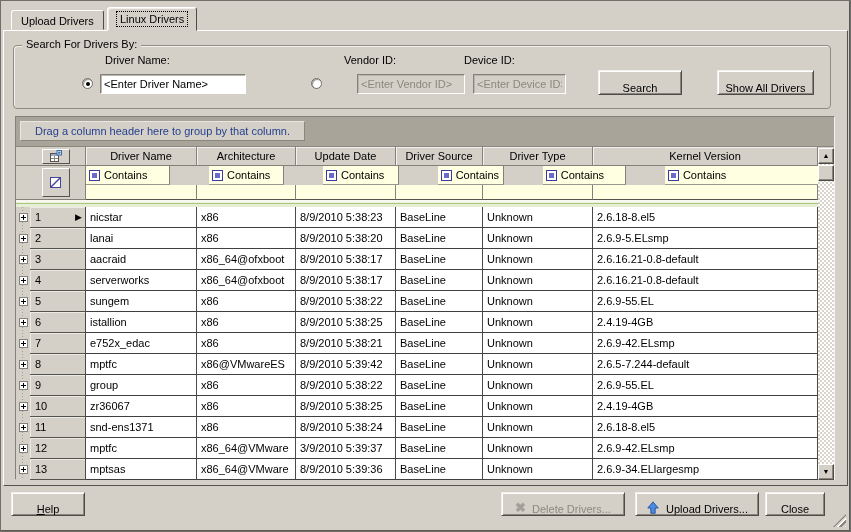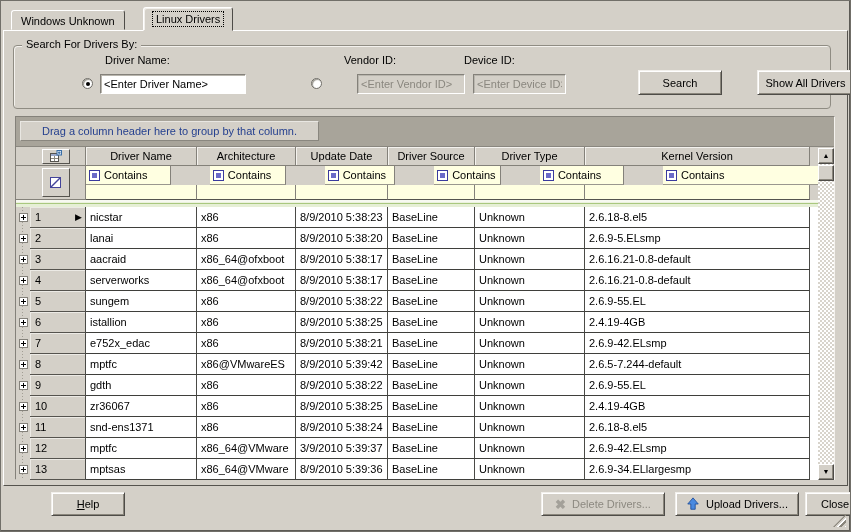--- a/index.html
+++ b/index.html
@@ -9,21 +9,21 @@
     font-family:"Liberation Sans", sans-serif; font-size:11px; color:#000;
     border:1px solid #716f69; box-shadow: inset -1px -1px 0 #5c5a55; overflow:hidden;
   }
   
   .tab {
     position:absolute; background:#d4d0c8; padding:0 9px;
     border:1px solid; border-color:#fff #4e4c48 transparent #fff;
     border-radius:3px 3px 0 0; line-height:20px; white-space:nowrap; cursor:default;
   }
   .tab-inactive { top:9px; left:10px; height:20px; z-index:1; }
-  .tab-active   { top:6px; left:106px; height:24px; line-height:22px; z-index:3; box-shadow: inset 1px 1px 0 #f2f0ec; margin-left: 36px; }
+  .tab-active   { top:6px; left:106px; height:24px; line-height:22px; z-index:3; box-shadow: inset 1px 1px 0 #f2f0ec; }
   .tab-active .focusbox { outline:1px dotted #000; padding:1px 3px; }
   .tabpage {
     position:absolute; left:2px; top:29px; width:845px; height:456px;
     border:1px solid; border-color:#fff #55534e #55534e #fff; z-index:2;
   }
   
   .groupbox {
     position:absolute; left:12px; top:44px; width:818px; height:64px; z-index:4;
     border:1px solid #8f8c83; border-radius:4px; box-shadow:1px 1px 0 #f4f2ee inset;
   }
@@ -42,52 +42,52 @@
     position:absolute; top:28px; height:20px; padding:0 3px; font:11px "Liberation Sans",sans-serif;
     border:1px solid; border-color:#84817a #fff #fff #84817a; background:#fff; color:#000;
     box-shadow: inset 1px 1px 0 #b9b6ae;
   }
   .tinput:disabled { background:#d4d0c8; color:#8a877f;margin-left:9px; }
   
   .btn {
     position:absolute; height:25px; background:#d4d0c8; text-align:center; cursor:default;
     border:1px solid; border-color:#f2f0ec #4e4c48 #4e4c48 #f2f0ec;
     box-shadow: inset 1px 1px 0 #fff, inset -1px -1px 0 #8a867c;
-    font:11px "Liberation Sans",sans-serif; display:flex; align-items:center; justify-content:center; gap:6px;margin-left:40px;
+    font:11px "Liberation Sans",sans-serif; display:flex; align-items:flex-end; justify-content:center; gap:6px;
   }
   .btn.disabled { color:#8c8980; }
   .btn-help span { display:block; }
   .btn-help span::first-letter { text-decoration:underline; }
   .xglyph { color:#a3a099; font-size:13px; font-weight:bold; }
   
   .grid-panel {
     position:absolute; left:14px; top:115px; width:820px; height:364px; z-index:4;
     border:1px solid; border-color:#84817a #f4f2ee #f4f2ee #84817a; background:#d4d0c8;
   }
   .groupby-bar { height:30px; background:#a8a49a; border-bottom:1px solid #8a877f; padding:4px 0 0 4px; }
   .groupby-chip {
-    display:inline-block; background:#d4d0c8; color:#25408f; padding:3px 21px; white-space:nowrap;
+    display:inline-block; background:#d4d0c8; color:#25408f; padding:3px 14px; white-space:nowrap;
     border:1px solid; border-color:#e9e7e2 #8a877f #8a877f #e9e7e2;
   }
   .gheader { display:flex; height:19px; background:#d4d0c8; }
   .hleft {
     width:70px; border-right:1px solid #84817a; border-bottom:1px solid #84817a;
     display:flex; align-items:center; justify-content:center; padding-left:10px;
   }
   .hcell {
     background:#d4d0c8; border-right:1px solid #84817a; border-bottom:1px solid #84817a;
     box-shadow: inset 1px 1px 0 #f4f2ee; text-align:center; line-height:18px;
     overflow:hidden; white-space:nowrap;
   }
   .minibtn {
     width:28px; height:15px; background:#d4d0c8; border:1px solid; border-color:#fff #55534e #55534e #fff;
     display:flex; align-items:center; justify-content:center;
   }
   .minibtn.tall { height:29px; }
-  .c0{width:111px} .c1{width:99px} .c2{width:92px} .c3{width:87px} .c4{width:110px} .c5{width:225px}
+  .c0{width:111px} .c1{width:99px} .c2{width:100px} .c3{width:87px} .c4{width:110px} .c5{width:225px}
   .filter-area { position:relative; }
   .fleft {
     position:absolute; left:0; top:0; width:70px; height:34px; background:#d4d0c8;
     border-right:1px solid #84817a; border-bottom:1px solid #84817a;
     display:flex; align-items:center; justify-content:center; padding-left:10px;
   }
   .frow1 { margin-left:70px; display:flex; height:19px;gap:39px; }
   .frow2 { margin-left:70px; display:flex; height:15px; }
   .fcell {
     background:#ffffe1; border-right:1px solid #84817a; border-bottom:1px solid #9a978e;
@@ -143,21 +143,21 @@
     background:repeating-linear-gradient(135deg, transparent 0 2px, #fff 2px 3px, #8a867c 3px 5px);
     clip-path:polygon(100% 0, 100% 100%, 0 100%);
   }
 </style>
 </head>
 <body>
 
 <div class="window">
 
   <div class="tab tab-inactive">
-    <span>Windows Unknown</span>
+    <span>Upload Drivers</span>
   </div>
   <div class="tab tab-active">
     <span class="focusbox">Linux Drivers</span>
   </div>
   <div class="tabpage"></div>
 
   <div class="groupbox">
     <span class="legend">Search For Drivers By:</span>
 
     <span class="flabel" style="left:91px;">Driver Name:</span>
@@ -384,21 +384,21 @@
   </div>
 
   <div class="grid-row">
     <div class="gutter">
       <span class="plusbox"></span>
     </div>
     <div class="rowhead">
       <span class="rownum">9</span>
       <span class="rowptr"></span>
     </div>
-    <div class="dcell c0">gdth</div>
+    <div class="dcell c0">group</div>
     <div class="dcell c1">x86</div>
     <div class="dcell c2">8/9/2010 5:38:22</div>
     <div class="dcell c3">BaseLine</div>
     <div class="dcell c4">Unknown</div>
     <div class="dcell c5">2.6.9-55.EL</div>
   </div>
 
   <div class="grid-row">
     <div class="gutter">
       <span class="plusbox"></span>

